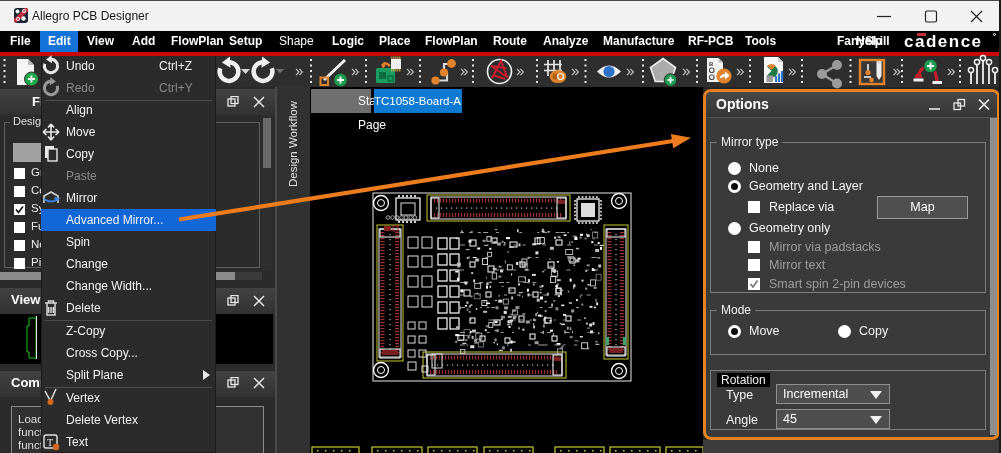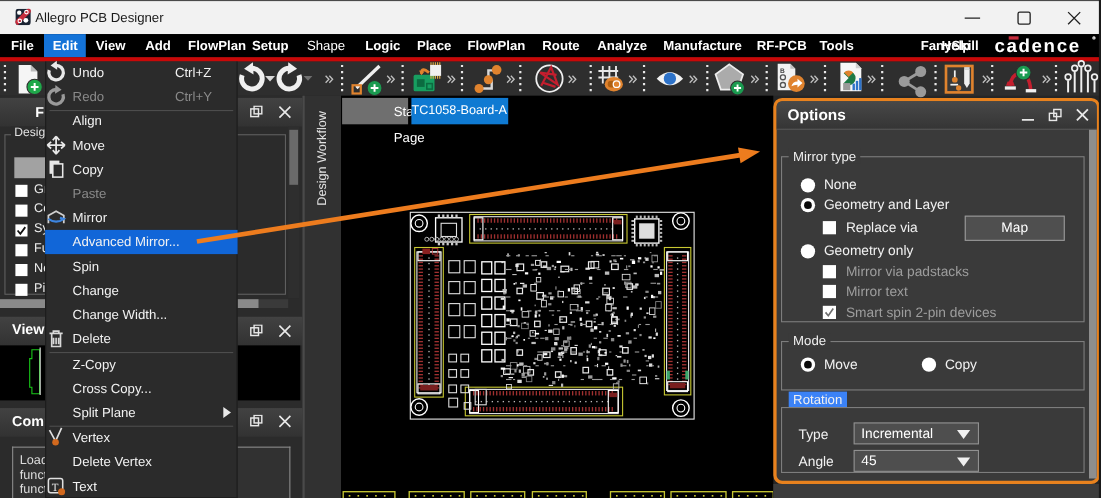--- a/index.html
+++ b/index.html
@@ -1253,21 +1253,21 @@
     </svg>
 <span class="abs" style="left:769px;top:277px;font-size:12.5px;color:#9d9d9d;z-index:22;">Smart spin 2-pin devices</span>
 <div class="abs" style="left:710px;top:310px;width:276px;height:45px;border:1px solid #7d7d7d;z-index:21;"></div>
 <span class="abs" style="left:717px;top:303px;font-size:12px;color:#f0f0f0;background:#3a3a3a;padding:0 4px;z-index:22;">Mode</span>
 <div class="abs" style="left:728px;top:324.5px;width:13px;height:13px;border-radius:50%;background:#fff;z-index:22;"></div>
     <div class="abs" style="left:731px;top:327.5px;width:7px;height:7px;border-radius:50%;background:#0a0a0a;z-index:23;"></div>
 <span class="abs" style="left:749px;top:324px;font-size:12.5px;color:#f2f2f2;z-index:22;">Move</span>
 <div class="abs" style="left:838px;top:324.5px;width:13px;height:13px;border-radius:50%;background:#fff;z-index:22;"></div>
 <span class="abs" style="left:859px;top:324px;font-size:12.5px;color:#f2f2f2;z-index:22;">Copy</span>
 <div class="abs" style="left:710px;top:370px;width:276px;height:60px;border:1px solid #7d7d7d;z-index:21;"></div>
-<span class="abs" style="left:717px;top:356px;font-size:12px;color:#f0f0f0;background:#3b82f6;padding:0 4px;z-index:22;">Rotation</span>
+<span class="abs" style="left:717px;top:373px;font-size:12px;color:#f0f0f0;background:#000000;padding:0 4px;z-index:22;">Rotation</span>
 <span class="abs" style="left:726px;top:388px;font-size:12.5px;color:#f2f2f2;z-index:22;">Type</span>
 <div class="abs" style="left:776px;top:384px;width:114px;height:20px;background:#4e4e4e;border:1px solid #909090;z-index:22;">
       <span style="position:absolute;left:6px;top:2px;font-size:12.5px;color:#fff;">Incremental</span>
       <svg style="position:absolute;right:5px;top:4px;" width="16" height="12">
         <path d="M2 2 l6 8 l6 -8 z" fill="#f0f0f0"></path>
       </svg>
     </div>
 <span class="abs" style="left:726px;top:413px;font-size:12.5px;color:#f2f2f2;z-index:22;">Angle</span>
 <div class="abs" style="left:776px;top:409px;width:114px;height:20px;background:#4e4e4e;border:1px solid #909090;z-index:22;">
       <span style="position:absolute;left:6px;top:2px;font-size:12.5px;color:#fff;">45</span>

